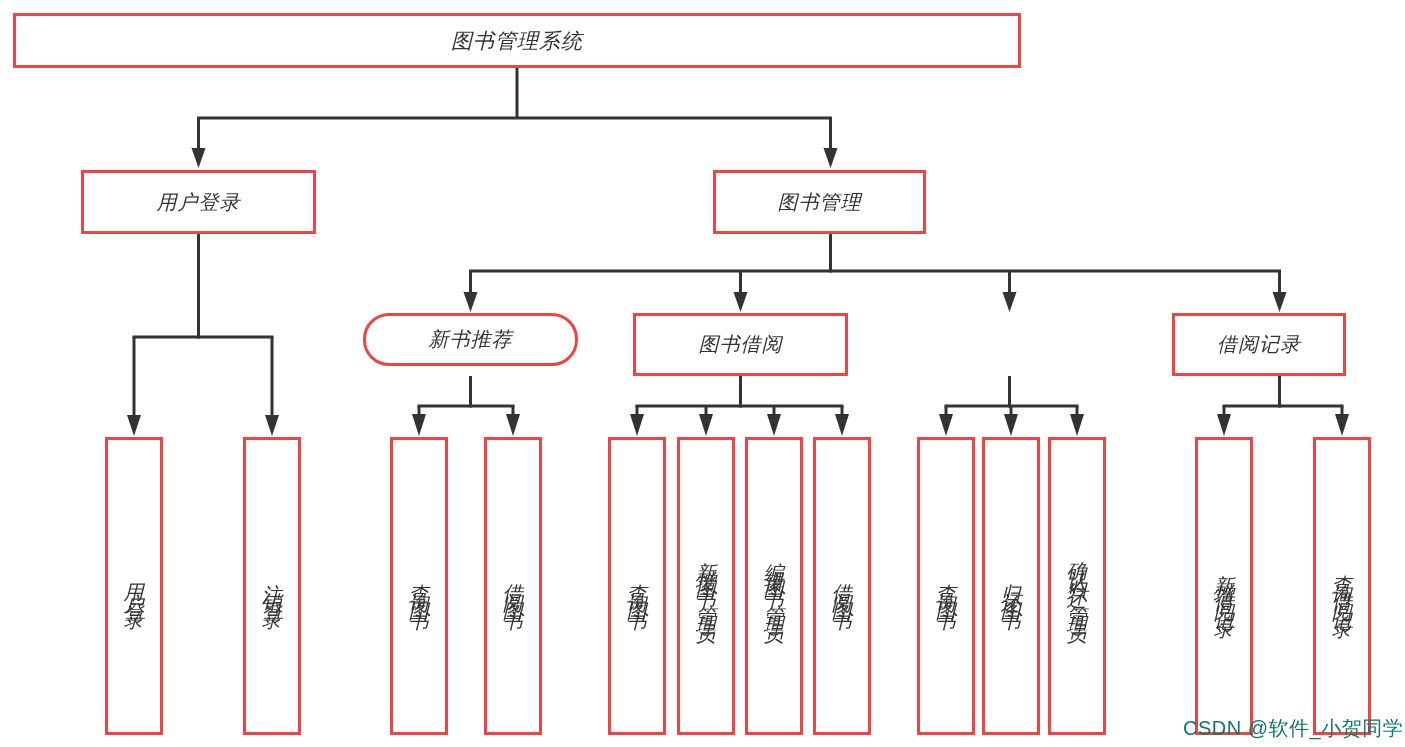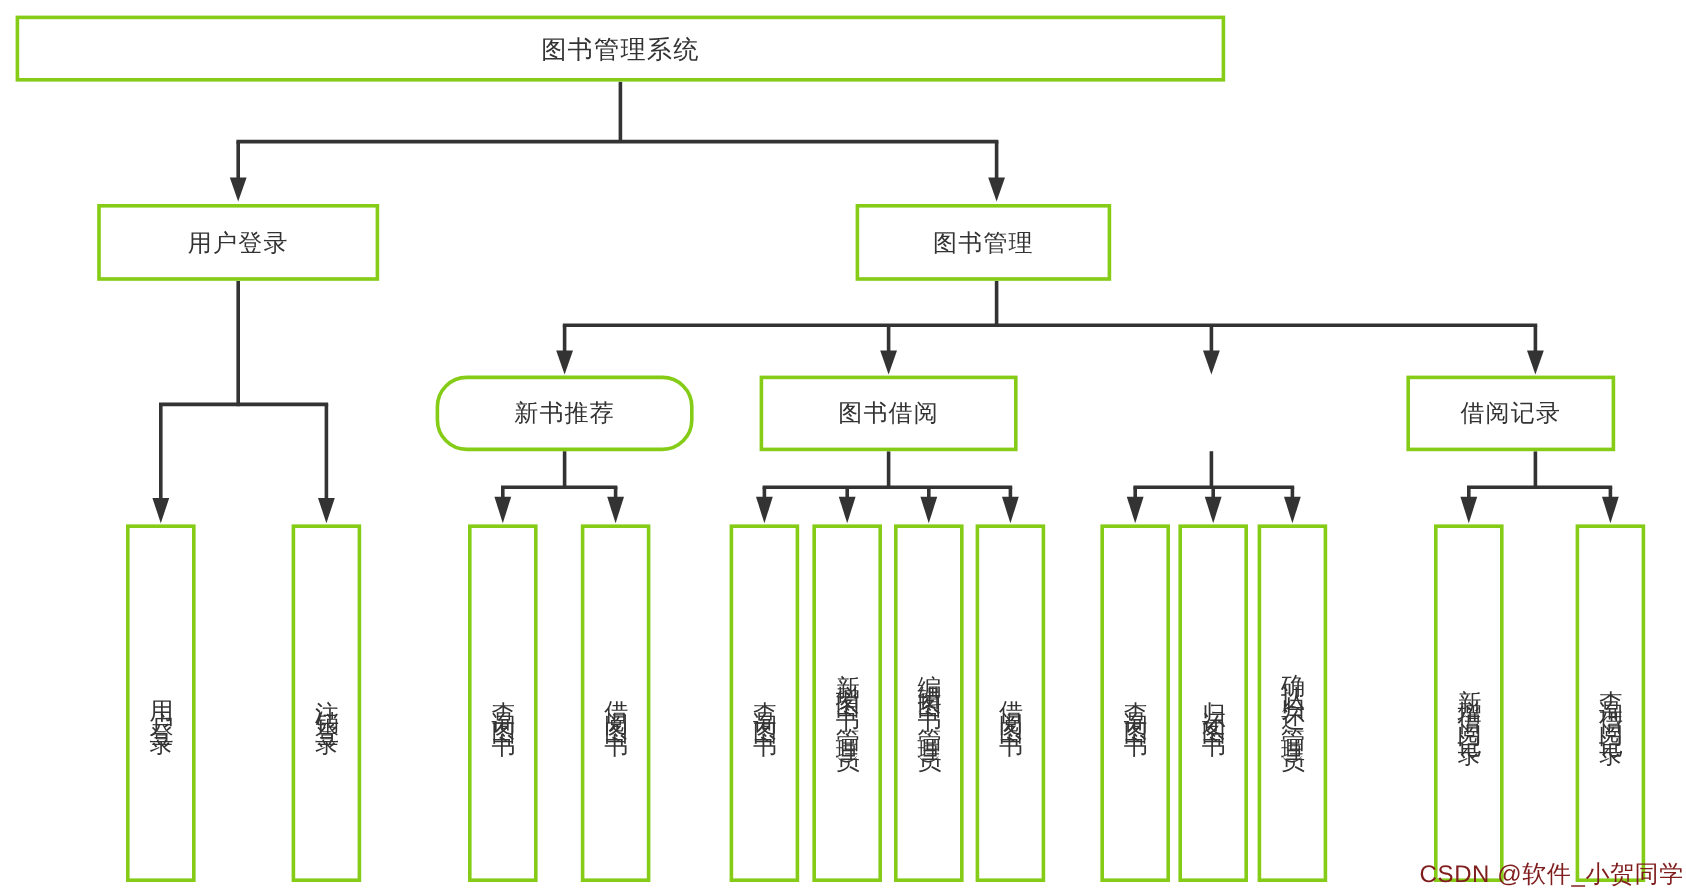--- a/index.html
+++ b/index.html
@@ -29,48 +29,49 @@
     stroke-width: 3;
     fill: none;
   }
   .connectors polygon {
     fill: #333333;
     stroke: none;
   }
   .box {
     position: absolute;
     box-sizing: border-box;
-    border: 3px solid #84cc16;
+    border: 3px solid #ef4444;
     background: #ffffff;
     display: flex;
     align-items: center;
     justify-content: center;
     font-size: 20px;
     letter-spacing: 1px;
     z-index: 2;
     text-align: center;
+    font-style: italic;
   }
   .box.root {
     font-size: 21px;
   }
   .leaf {
     writing-mode: vertical-rl;
     text-orientation: mixed;
     letter-spacing: 9px;
     padding: 8px 0;
     font-size: 20px;
     line-height: 50px;
   }
   .watermark {
     position: absolute;
     left: 1183px;
     top: 715px;
     z-index: 5;
     font-size: 20px;
-    color: #7f1d1d;
+    color: #0f766e;
     letter-spacing: 0.5px;
     white-space: nowrap;
   }
 </style>
 </head>
 <body>
 
 <div class="stage">
 
   <svg class="connectors" viewBox="0 0 1405 747" xmlns="http://www.w3.org/2000/svg">
@@ -147,21 +148,21 @@
       <path d="M1342 406 V416"></path>
       <polygon points="1335,414 1349,414 1342,436"></polygon>
     </g>
   </svg>
 
   <div class="box root" style="left:13px; top:13px; width:1008px; height:55px;">图书管理系统</div>
 
   <div class="box" style="left:81px; top:170px; width:235px; height:64px;">用户登录</div>
   <div class="box" style="left:713px; top:170px; width:213px; height:64px;">图书管理</div>
 
-  <div class="box" style="left:363px; top:313px; width:215px; height:63px;border-radius:26px;">新书推荐</div>
+  <div class="box" style="left:363px; top:313px; width:215px; height:53px;border-radius:26px;">新书推荐</div>
   <div class="box" style="left:633px; top:313px; width:215px; height:63px;">图书借阅</div>
   <div class="box" style="left:1172px; top:313px; width:174px; height:63px;">借阅记录</div>
 
   <div class="box leaf" style="left:105px; top:437px; width:58px; height:298px;">用户登录</div>
   <div class="box leaf" style="left:243px; top:437px; width:58px; height:298px;">注销登录</div>
 
   <div class="box leaf" style="left:390px; top:437px; width:58px; height:298px;">查询图书</div>
   <div class="box leaf" style="left:484px; top:437px; width:58px; height:298px;">借阅图书</div>
 
   <div class="box leaf" style="left:608px; top:437px; width:58px; height:298px;">查询图书</div>

